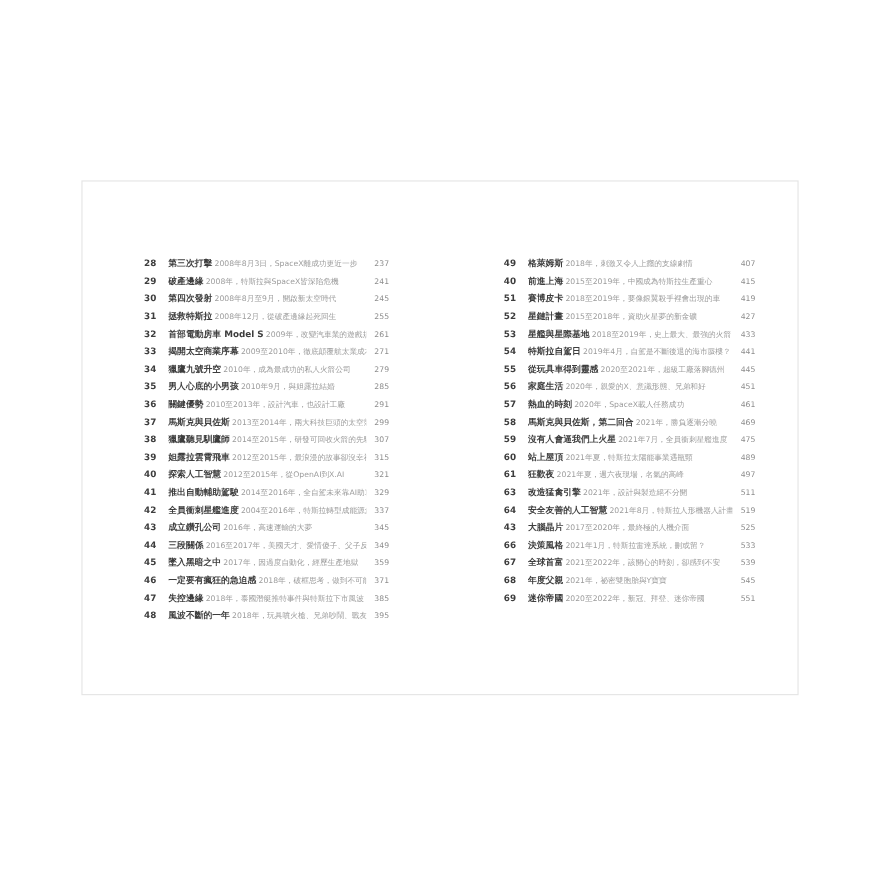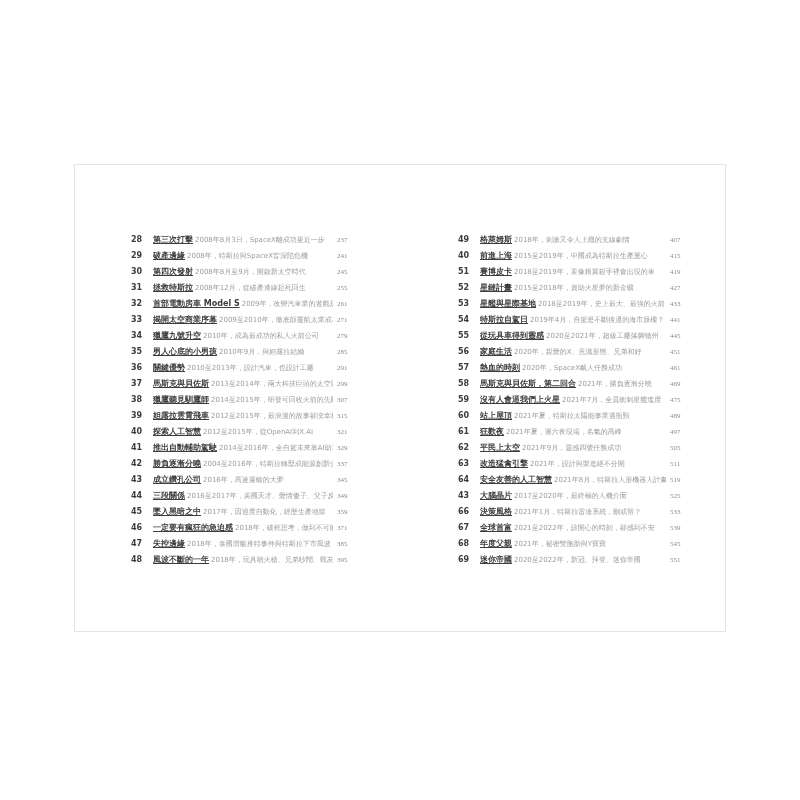--- a/index.html
+++ b/index.html
@@ -39,34 +39,32 @@
   }
   .entry-text {
     flex: 1 1 auto;
     white-space: nowrap;
     overflow: hidden;
   }
   .chapter-title {
     font-size: 8px;
     font-weight: bold;
     color: #3d3d3d;
-    text-decoration: underline;
   }
   .chapter-subtitle {
     font-size: 7px;
     color: #9c9c9c;
     margin-left: 2px;
   }
   .page-num {
     flex: 0 0 20px;
     margin-left: 4px;
-    text-align: left;
+    text-align: center;
     font-size: 7px;
     color: #8d8d8d;
-    font-family: Liberation Serif, serif;
   }
 </style>
 </head>
 <body>
 
 <div class="spread">
   <div class="toc-col left" id="left-col">
       <div class="toc-row">
     <span class="chapter-num">28</span>
     <span class="entry-text"><span class="chapter-title">第三次打擊</span><span class="chapter-subtitle">2008年8月3日，SpaceX離成功更近一步</span></span>
@@ -132,21 +130,21 @@
     <span class="entry-text"><span class="chapter-title">探索人工智慧</span><span class="chapter-subtitle">2012至2015年，從OpenAI到X.AI</span></span>
     <span class="page-num">321</span>
   </div>
       <div class="toc-row">
     <span class="chapter-num">41</span>
     <span class="entry-text"><span class="chapter-title">推出自動輔助駕駛</span><span class="chapter-subtitle">2014至2016年，全自駕未來靠AI助攻</span></span>
     <span class="page-num">329</span>
   </div>
       <div class="toc-row">
     <span class="chapter-num">42</span>
-    <span class="entry-text"><span class="chapter-title">勝負逐漸分曉</span><span class="chapter-subtitle">2004至2016年，特斯拉轉型成能源創新公司</span></span>
+    <span class="entry-text"><span class="chapter-title">全員衝刺星艦進度</span><span class="chapter-subtitle">2004至2016年，特斯拉轉型成能源創新公司</span></span>
     <span class="page-num">337</span>
   </div>
       <div class="toc-row">
     <span class="chapter-num">43</span>
     <span class="entry-text"><span class="chapter-title">成立鑽孔公司</span><span class="chapter-subtitle">2016年，高速運輸的大夢</span></span>
     <span class="page-num">345</span>
   </div>
       <div class="toc-row">
     <span class="chapter-num">44</span>
     <span class="entry-text"><span class="chapter-title">三段關係</span><span class="chapter-subtitle">2016至2017年，美國天才、愛情傻子、父子反目</span></span>
@@ -231,25 +229,20 @@
   </div>
       <div class="toc-row">
     <span class="chapter-num">60</span>
     <span class="entry-text"><span class="chapter-title">站上屋頂</span><span class="chapter-subtitle">2021年夏，特斯拉太陽能事業遇瓶頸</span></span>
     <span class="page-num">489</span>
   </div>
       <div class="toc-row">
     <span class="chapter-num">61</span>
     <span class="entry-text"><span class="chapter-title">狂歡夜</span><span class="chapter-subtitle">2021年夏，週六夜現場，名氣的高峰</span></span>
     <span class="page-num">497</span>
-  </div>
-      <div class="toc-row">
-    <span class="chapter-num">62</span>
-    <span class="entry-text"><span class="chapter-title">平民上太空</span><span class="chapter-subtitle">2021年9月，靈感四號任務成功</span></span>
-    <span class="page-num">505</span>
   </div>
       <div class="toc-row">
     <span class="chapter-num">63</span>
     <span class="entry-text"><span class="chapter-title">改造猛禽引擎</span><span class="chapter-subtitle">2021年，設計與製造絕不分開</span></span>
     <span class="page-num">511</span>
   </div>
       <div class="toc-row">
     <span class="chapter-num">64</span>
     <span class="entry-text"><span class="chapter-title">安全友善的人工智慧</span><span class="chapter-subtitle">2021年8月，特斯拉人形機器人計畫</span></span>
     <span class="page-num">519</span>

